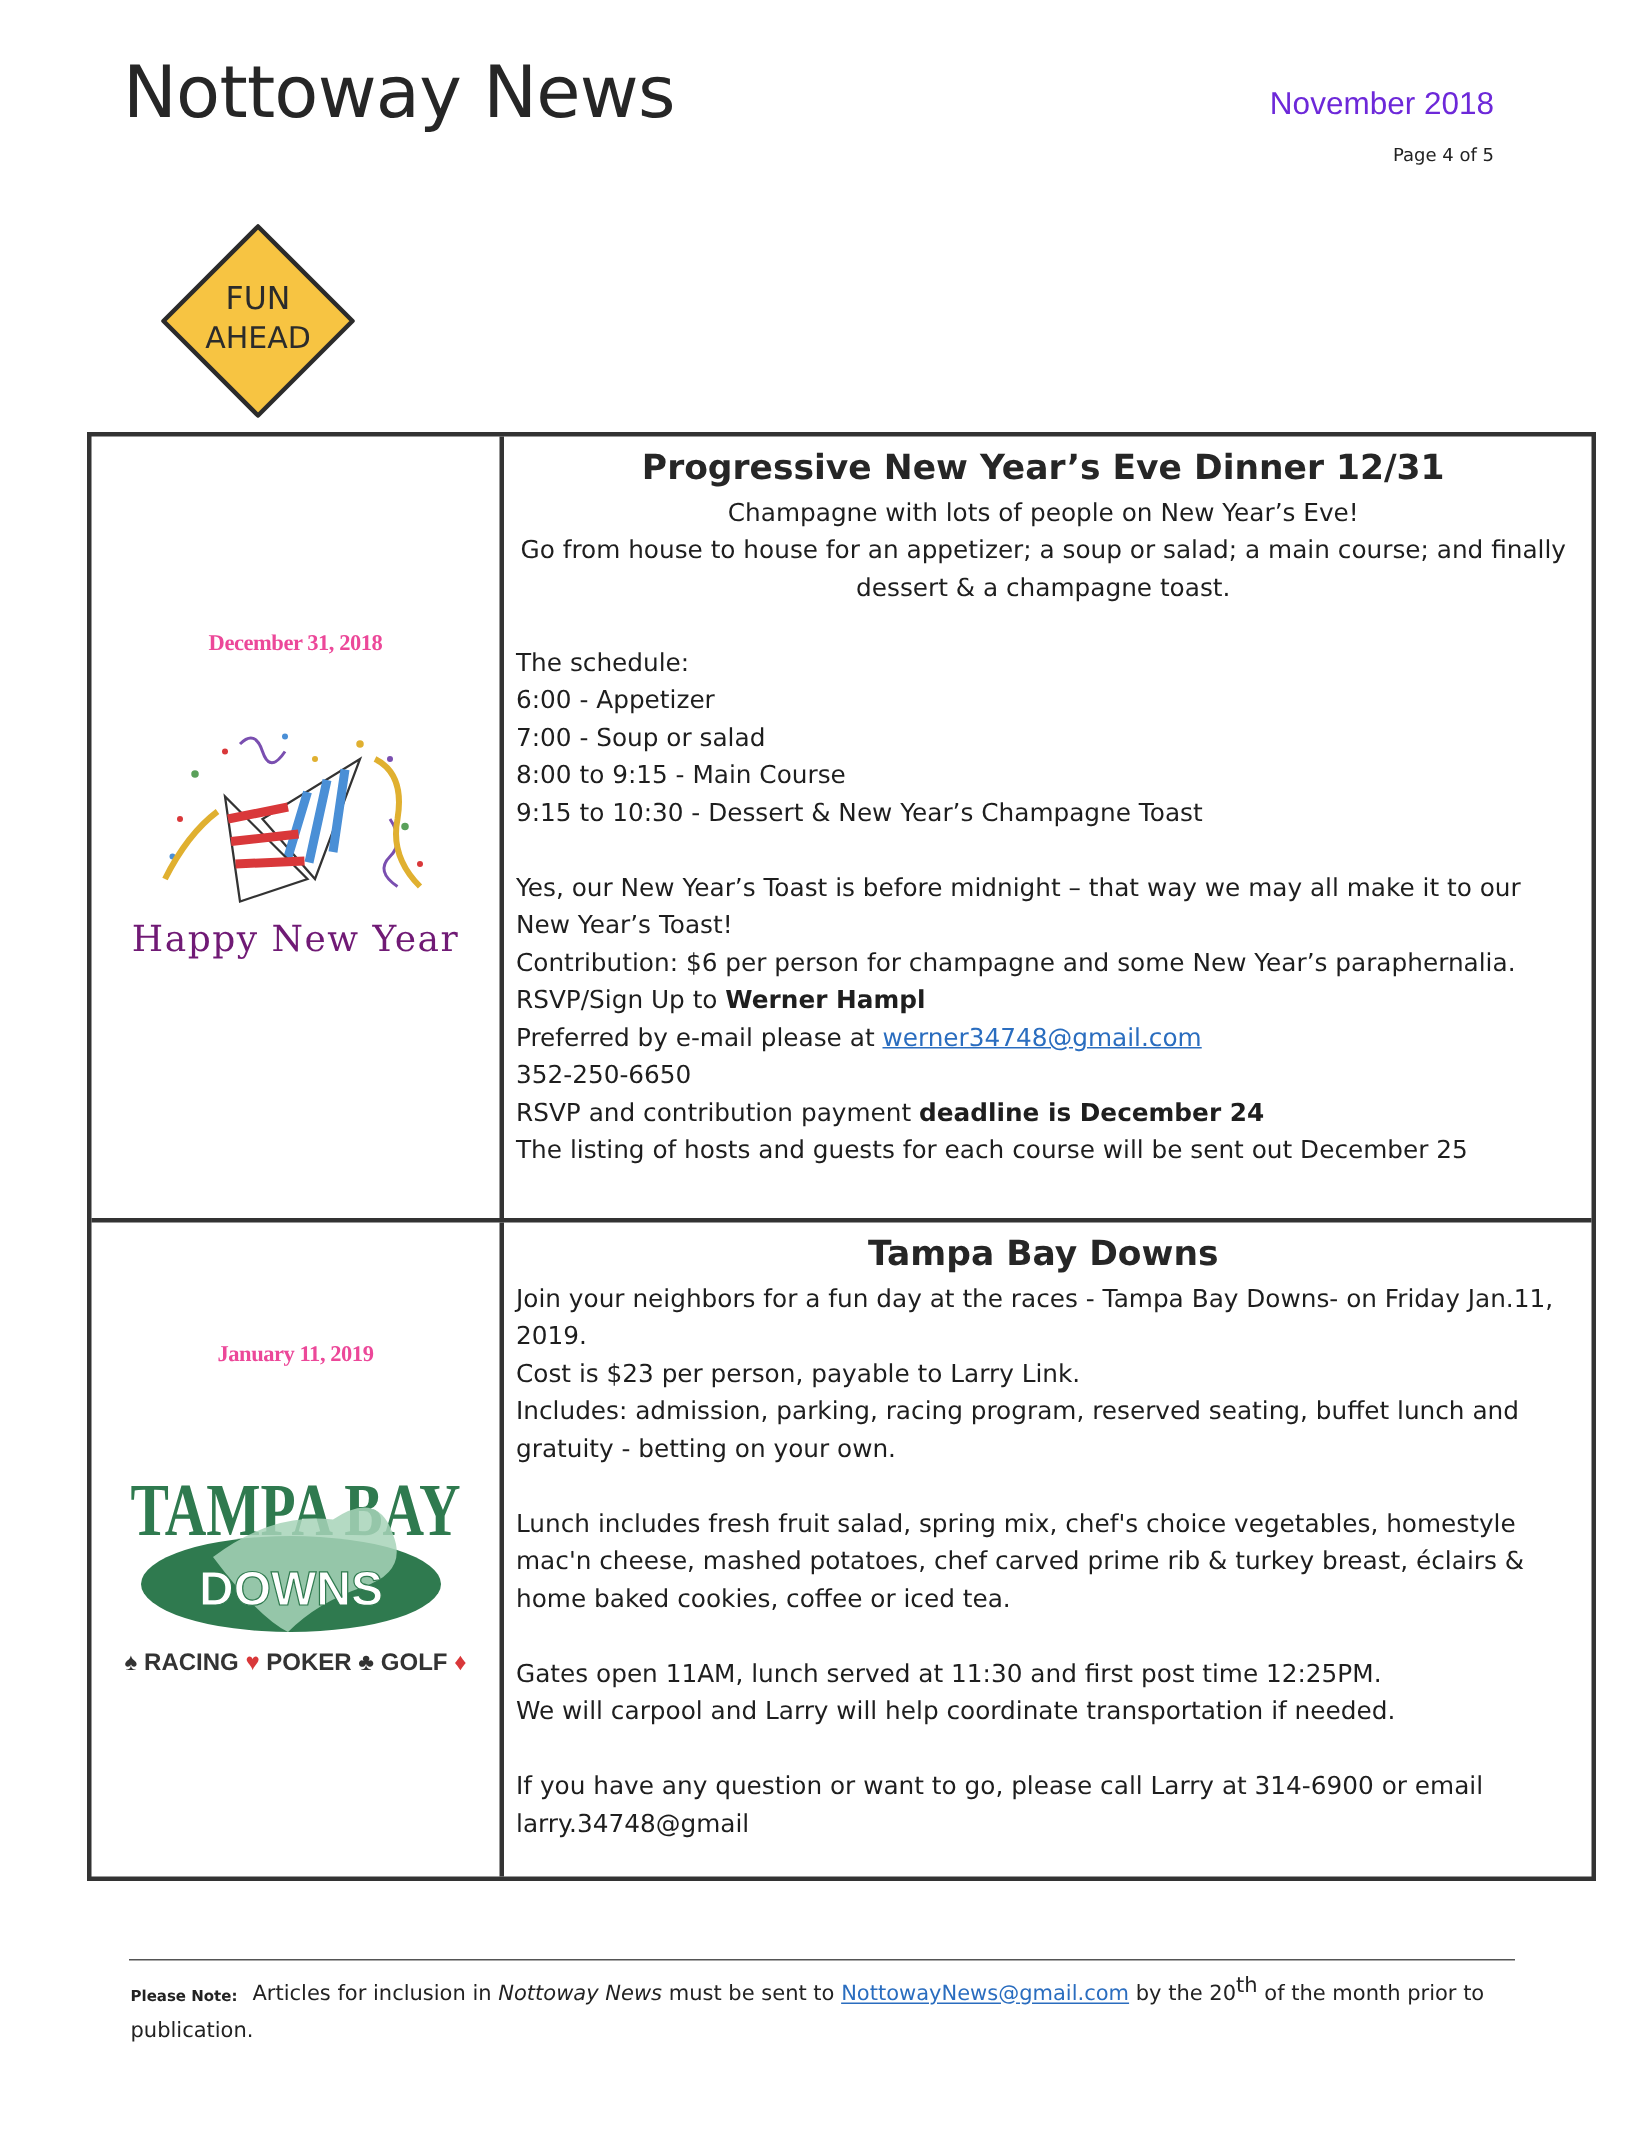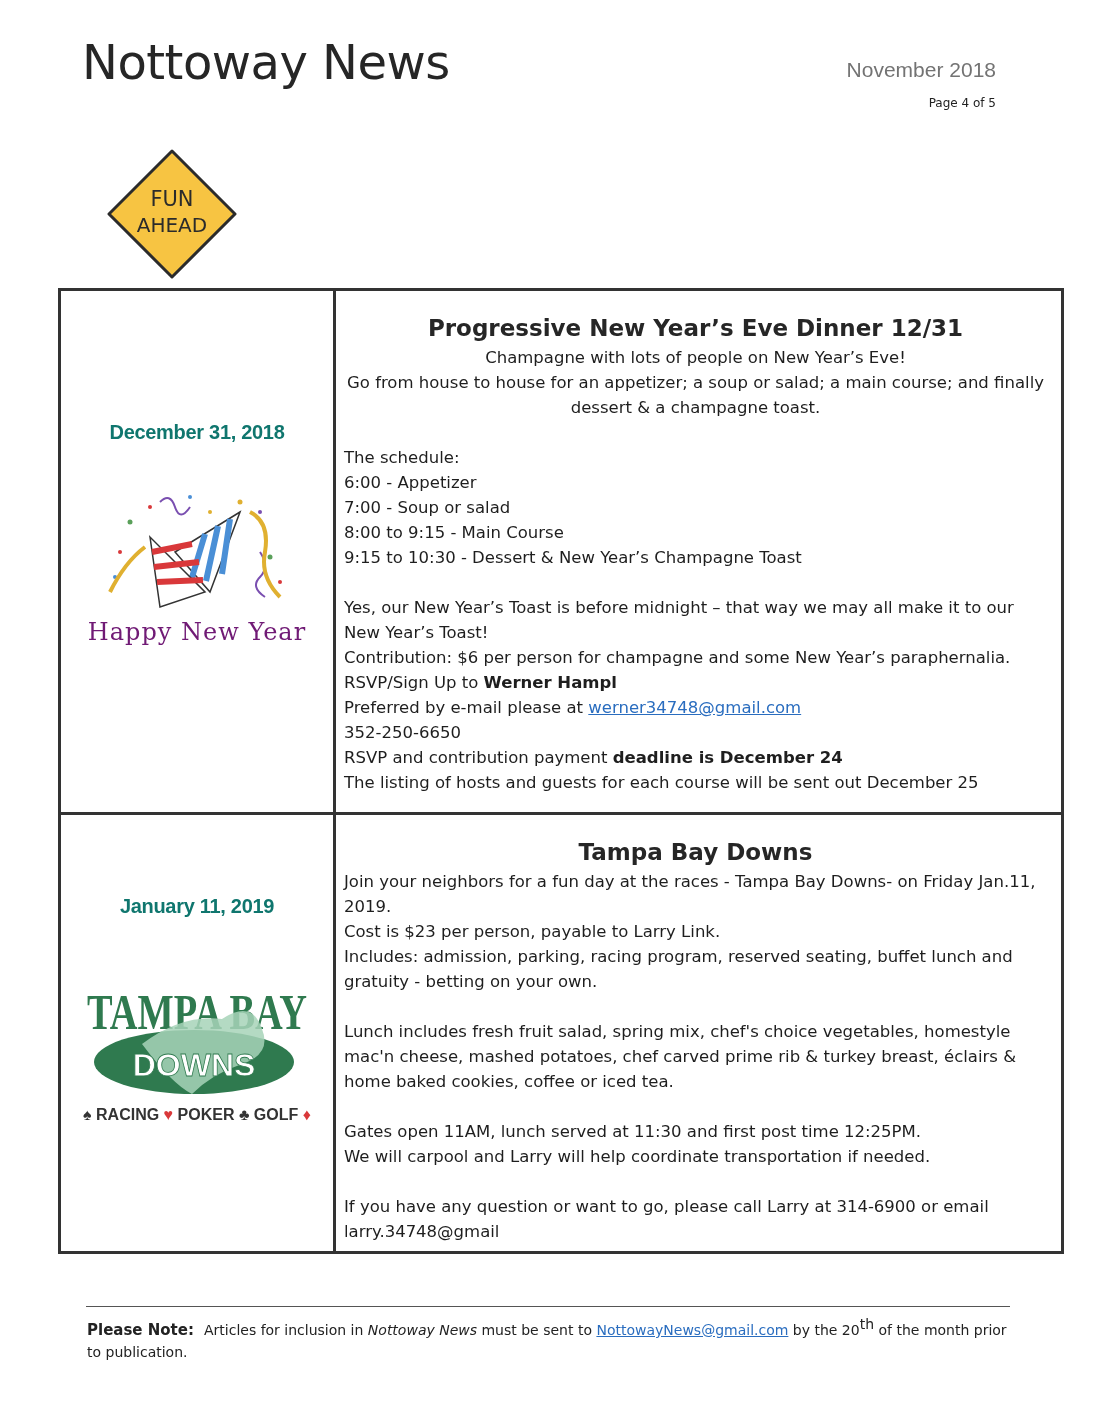--- a/index.html
+++ b/index.html
@@ -5,64 +5,64 @@
   html, body { margin: 0; padding: 0; background: #ffffff; }
   body {
     width: 1100px; height: 1423px; position: relative; overflow: hidden;
     font-family: "DejaVu Sans", sans-serif; color: #1e1e1e;
   }
   .masthead-title {
     position: absolute; left: 82px; top: 34px;
     font-size: 48px; font-weight: normal; letter-spacing: -0.5px; color: #262626;
   }
   .issue-date {
-    position: absolute; right: 104px; top: 58px; font-size: 21px; color: #737373;
+    position: absolute; right: 104px; top: 58px; font-size: 21px; color: #6d28d9;
     font-family: "Liberation Sans Narrow", "Liberation Sans", sans-serif;
   }
   .page-number {
     position: absolute; right: 104px; top: 96px; font-size: 12px; color: #222;
   }
   .sign {
     position: absolute; left: 106px; top: 148px; width: 132px; height: 132px;
   }
   .events-table {
     position: absolute; left: 58px; top: 288px; width: 1000px;
     border: 3px solid #333; border-collapse: collapse;
   }
   .row { display: flex; }
   .row + .row { border-top: 3px solid #333; }
   .date-col {
     width: 275px; border-right: 3px solid #333; box-sizing: border-box;
     display: flex; flex-direction: column; align-items: center;
   }
-  .content-col { flex: 1; padding: 20px 14px 10px 8px; font-size: 16.5px; line-height: 25px; }
+  .content-col { flex: 1; padding: 4px 14px 10px 8px; font-size: 16.5px; line-height: 25px; }
   .row1 { height: 521px; }
   .row2 { height: 436px; }
   .event-date {
-    font-family: Liberation Sans, sans-serif; font-weight: bold; font-size: 20px;
-    color: #0f766e; letter-spacing: -0.3px;
+    font-family: Liberation Serif, serif; font-weight: bold; font-size: 15px;
+    color: #ec4899; letter-spacing: -0.3px;
   }
   .row1 .event-date { margin-top: 130px; }
   .row2 .event-date { margin-top: 80px; }
   .event-title { text-align: center; font-weight: bold; font-size: 23px; line-height: 34px; color: #262626; }
   .center { text-align: center; }
   .gap { height: 25px; }
   b { font-weight: bold; }
   a.email { color: #2a6dbf; text-decoration: underline; text-align: right; }
   .hny-graphic { margin-top: 38px; width: 215px; height: 140px; position: relative; }
   .hny-text {
     font-family: "DejaVu Serif", serif; font-size: 24px; color: #701a75; letter-spacing: 1px;
     margin-top: -4px;
   }
   .tbd-logo { margin-top: 56px; width: 230px; height: 130px; }
   .tbd-tagline { font-family: "Liberation Sans", sans-serif; font-weight: bold; font-size: 16px; color: #333; margin-top: 2px; }
   .suit-red { color: #d9383a; }
   .footer-rule { position: absolute; left: 86px; top: 1306px; width: 924px; border-top: 1.5px solid #555; }
   .footer-note { position: absolute; left: 87px; top: 1313px; width: 920px; font-size: 14px; line-height: 22px; color: #222; }
-  .footer-note .lbl { font-weight: bold; font-size: 15px; margin-right: 10px; }
+  .footer-note .lbl { font-weight: bold; font-size: 10px; margin-right: 10px; }
   .footer-note i { font-style: italic; }
   sup { font-size: 14px; }
 </style>
 </head>
 <body>
 
 <div class="masthead-title">Nottoway News</div>
 <div class="issue-date">November 2018</div>
 <div class="page-number">Page  4 of 5</div>
 

